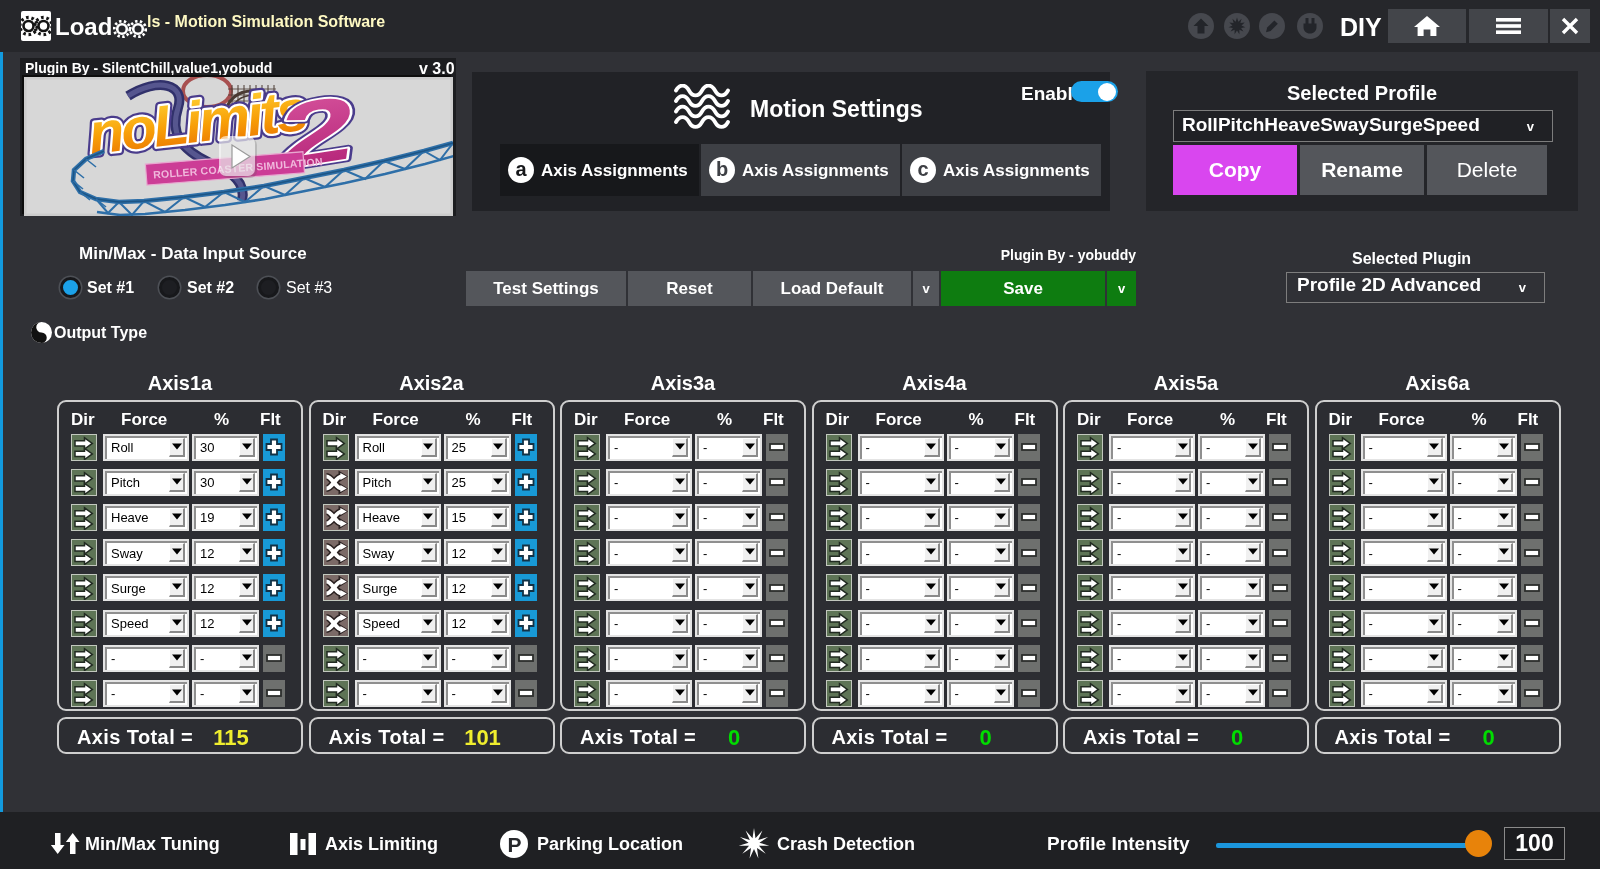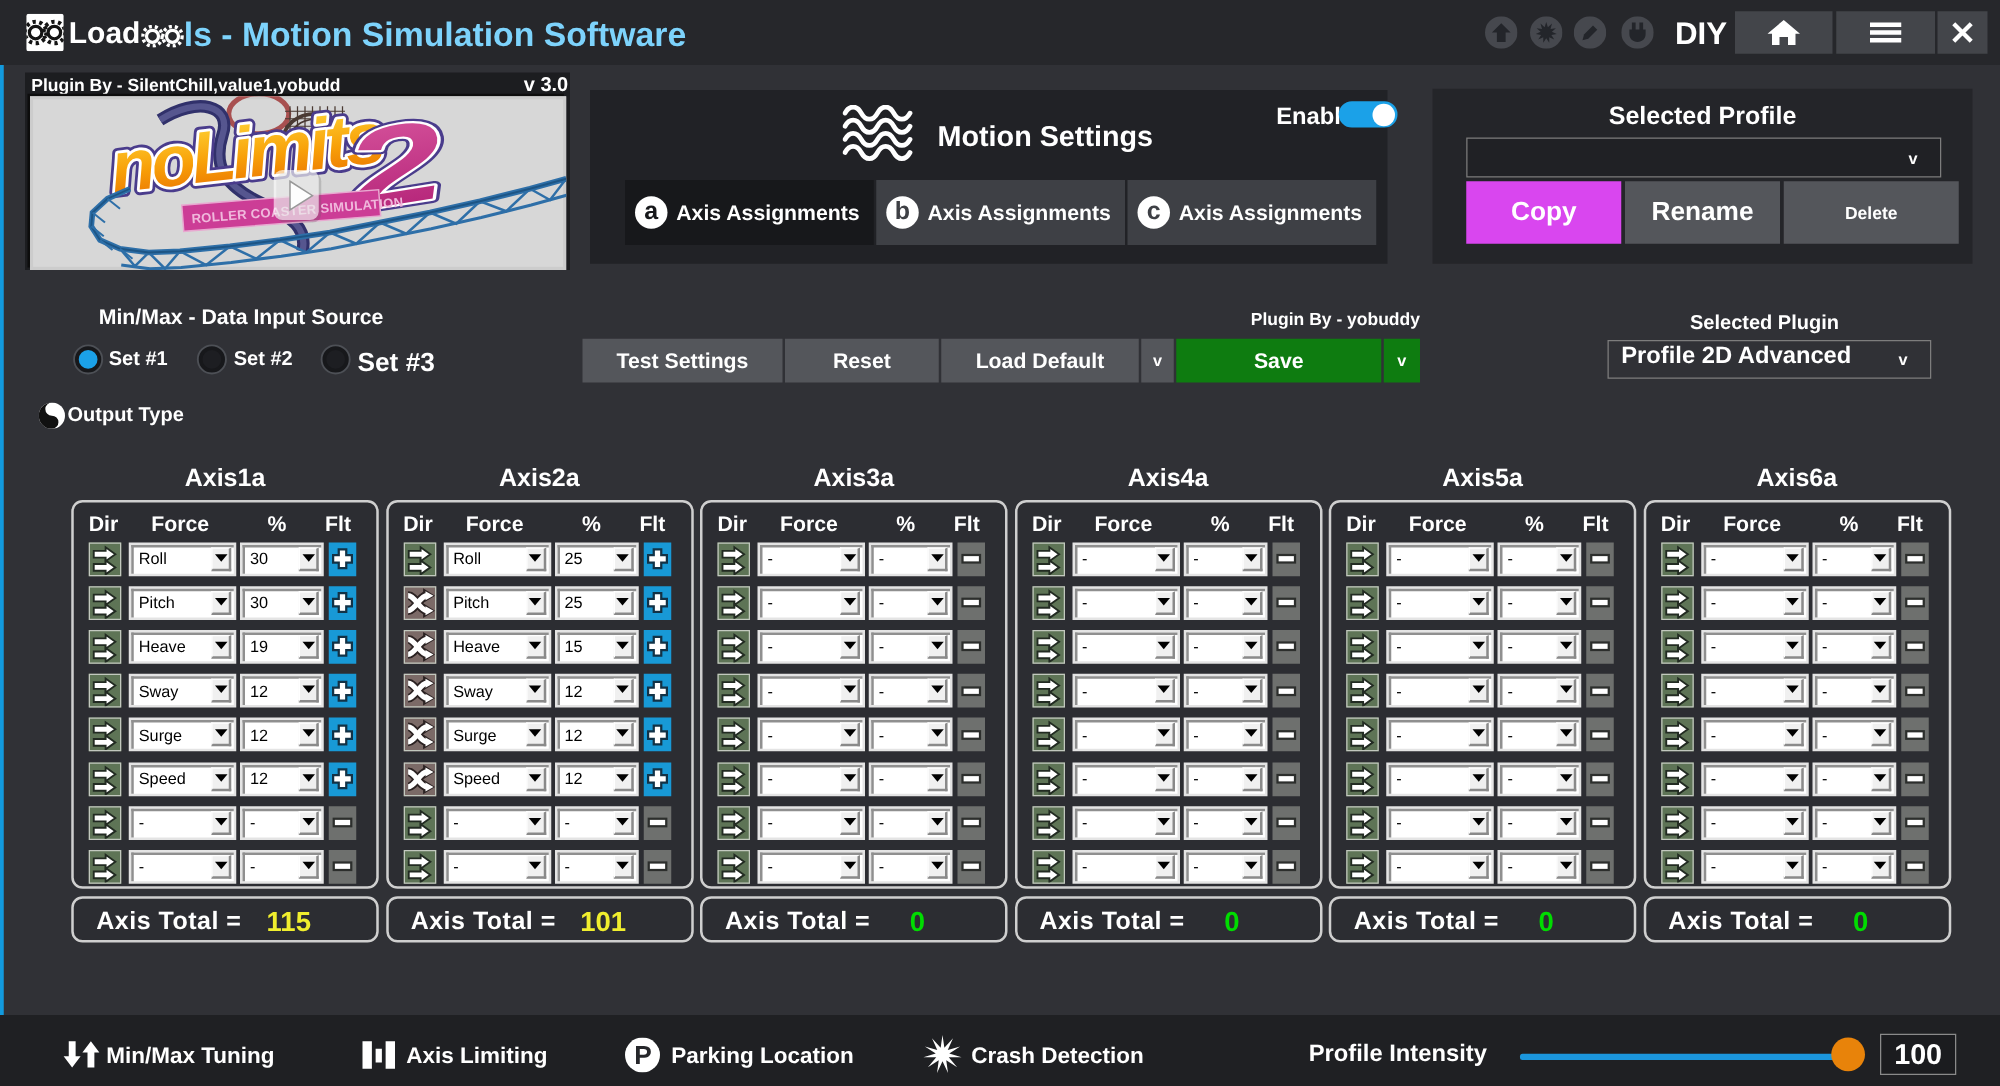--- a/index.html
+++ b/index.html
@@ -27,21 +27,21 @@
     </svg></div>
 <div style="position:absolute;left:55px;top:13px;font-size:24px;font-weight:bold;color:#fff;white-space:nowrap;">Load</div>
 <div style="position:absolute;left:113px;top:20px;width:16px;height:16px;"><svg width="18" height="18" viewBox="0 0 18 18" style="">
       <circle cx="9" cy="9" r="7.8" fill="none" stroke="#fff" stroke-width="2.8" stroke-dasharray="2.4 2.4"></circle>
       <circle cx="9" cy="9" r="4.8" fill="none" stroke="#fff" stroke-width="2.6"></circle>
     </svg></div>
 <div style="position:absolute;left:129px;top:20px;width:16px;height:16px;"><svg width="18" height="18" viewBox="0 0 18 18" style="">
       <circle cx="9" cy="9" r="7.8" fill="none" stroke="#fff" stroke-width="2.8" stroke-dasharray="2.4 2.4"></circle>
       <circle cx="9" cy="9" r="4.8" fill="none" stroke="#fff" stroke-width="2.6"></circle>
     </svg></div>
-<div style="position:absolute;left:147px;top:13px;font-size:27px;font-weight:bold;color:#7dd3fc;white-space:nowrap;">ls - Motion Simulation Software</div>
+<div style="position:absolute;left:147px;top:13px;font-size:16px;font-weight:bold;color:#fef9c3;white-space:nowrap;">ls - Motion Simulation Software</div>
 <div style="position:absolute;left:1188px;top:13px;width:26px;height:26px;"><svg width="26" height="26" viewBox="0 0 26 26" style="">
       <circle cx="13" cy="13" r="13" fill="#46484e"></circle>
       <path d="M13,5.5 l7.5,7.5 h-4 v7.5 h-7 v-7.5 h-4 z" fill="#23252a"></path>
     </svg></div>
 <div style="position:absolute;left:1224px;top:13px;width:26px;height:26px;"><svg width="26" height="26" viewBox="0 0 26 26" style="">
       <circle cx="13" cy="13" r="13" fill="#46484e"></circle>
       <polygon points="13.0,4.5 14.3,8.7 17.6,5.8 16.4,10.1 20.7,9.5 17.5,12.4 21.4,14.2 17.1,14.9 19.4,18.6 15.4,16.8 15.4,21.2 13.0,17.5 10.6,21.2 10.6,16.8 6.6,18.6 8.9,14.9 4.6,14.2 8.5,12.4 5.3,9.5 9.6,10.1 8.4,5.8 11.7,8.7" fill="#23252a"></polygon>
     </svg></div>
 <div style="position:absolute;left:1259px;top:13px;width:26px;height:26px;"><svg width="26" height="26" viewBox="0 0 26 26" style="">
       <circle cx="13" cy="13" r="13" fill="#46484e"></circle>
@@ -151,32 +151,33 @@
     <div style="position:absolute;left:8px;top:13px;width:26px;height:26px;border-radius:50%;background:#fff;color:#3e4045;font-weight:bold;font-size:20px;text-align:center;line-height:25px;">b</div>
     <div style="position:absolute;left:41px;top:17px;font-size:17px;font-weight:bold;color:#fff;white-space:nowrap;">Axis Assignments</div>
   </div>
 <div style="position:absolute;left:902px;top:144px;width:199px;height:52px;background:#3e4045;">
     <div style="position:absolute;left:8px;top:13px;width:26px;height:26px;border-radius:50%;background:#fff;color:#3e4045;font-weight:bold;font-size:20px;text-align:center;line-height:25px;">c</div>
     <div style="position:absolute;left:41px;top:17px;font-size:17px;font-weight:bold;color:#fff;white-space:nowrap;">Axis Assignments</div>
   </div>
 <div style="position:absolute;left:1146px;top:71px;width:432px;height:140px;background:#242529;"></div>
 <div style="position:absolute;left:1146px;top:82px;font-size:20px;font-weight:bold;color:#fff;white-space:nowrap;width:432px;text-align:center;">Selected Profile</div>
 <div style="position:absolute;left:1173px;top:110px;width:380px;height:32px;background:#202125;border:1px solid #7d7d7d;">
+    <div style="position:absolute;left:8px;top:3px;font-size:19px;font-weight:bold;color:#fff;">RollPitchHeaveSwaySurgeSpeed</div>
     <div style="position:absolute;right:18px;top:8px;font-size:13px;font-weight:bold;color:#fff;">v</div>
   </div>
 <div style="position:absolute;left:1173px;top:145px;width:124px;height:50px;background:#d946ef;color:#fff;font-weight:bold;font-size:21px;display:flex;align-items:center;justify-content:center;">Copy</div>
 <div style="position:absolute;left:1300px;top:145px;width:124px;height:50px;background:#54565b;color:#fff;font-weight:bold;font-size:21px;display:flex;align-items:center;justify-content:center;">Rename</div>
-<div style="position:absolute;left:1427px;top:145px;width:140px;height:50px;background:#54565b;color:#fff;font-weight:bold;font-size:14px;display:flex;align-items:center;justify-content:center;">Delete</div>
+<div style="position:absolute;left:1427px;top:145px;width:120px;height:50px;background:#54565b;color:#fff;font-weight:normal;font-size:21px;display:flex;align-items:center;justify-content:center;">Delete</div>
 <div style="position:absolute;left:79px;top:244px;font-size:17px;font-weight:bold;color:#fff;white-space:nowrap;">Min/Max - Data Input Source</div>
 <div style="position:absolute;left:60px;top:277px;width:21px;height:21px;border-radius:50%;background:#1ba1e8;border:3px solid #17181b;box-shadow:0 0 0 1.5px #4d5056;"></div>
 <div style="position:absolute;left:87px;top:279px;font-size:16px;font-weight:bold;color:#fff;white-space:nowrap;">Set #1</div>
 <div style="position:absolute;left:159px;top:277px;width:21px;height:21px;border-radius:50%;background:#1d1e22;border:3px solid #17181b;box-shadow:0 0 0 1.5px #4d5056;"></div>
 <div style="position:absolute;left:187px;top:279px;font-size:16px;font-weight:bold;color:#fff;white-space:nowrap;">Set #2</div>
 <div style="position:absolute;left:258px;top:277px;width:21px;height:21px;border-radius:50%;background:#1d1e22;border:3px solid #17181b;box-shadow:0 0 0 1.5px #4d5056;"></div>
-<div style="position:absolute;left:286px;top:279px;font-size:21px;font-weight:bold;color:#fff;white-space:nowrap;">Set #3</div>
+<div style="position:absolute;left:286px;top:279px;font-size:16px;font-weight:normal;color:#fff;white-space:nowrap;">Set #3</div>
 <div style="position:absolute;left:31px;top:322px;width:21px;height:21px;"><svg width="21" height="21" viewBox="0 0 21 21" style="">
       <circle cx="10.5" cy="10.5" r="10.5" fill="#fff"></circle>
       <path d="M10.5,0 a10.5,10.5 0 0 0 0,21 a5.2,5.2 0 0 0 0,-10.5 a5.2,5.2 0 0 1 0,-10.5 z" fill="#111"></path>
     </svg></div>
 <div style="position:absolute;left:54px;top:324px;font-size:16px;font-weight:bold;color:#fff;white-space:nowrap;">Output Type</div>
 <div style="position:absolute;left:466px;top:271px;width:160px;height:35px;background:#54565b;color:#fff;font-weight:bold;font-size:17px;display:flex;align-items:center;justify-content:center;">Test Settings</div>
 <div style="position:absolute;left:628px;top:271px;width:123px;height:35px;background:#54565b;color:#fff;font-weight:bold;font-size:17px;display:flex;align-items:center;justify-content:center;">Reset</div>
 <div style="position:absolute;left:753px;top:271px;width:158px;height:35px;background:#54565b;color:#fff;font-weight:bold;font-size:17px;display:flex;align-items:center;justify-content:center;">Load Default</div>
 <div style="position:absolute;left:913px;top:271px;width:26px;height:35px;background:#54565b;color:#fff;font-weight:bold;font-size:13px;display:flex;align-items:center;justify-content:center;">v</div>
 <div style="position:absolute;left:941px;top:271px;width:164px;height:35px;background:#0e7c10;color:#fff;font-weight:bold;font-size:17px;display:flex;align-items:center;justify-content:center;">Save</div>

